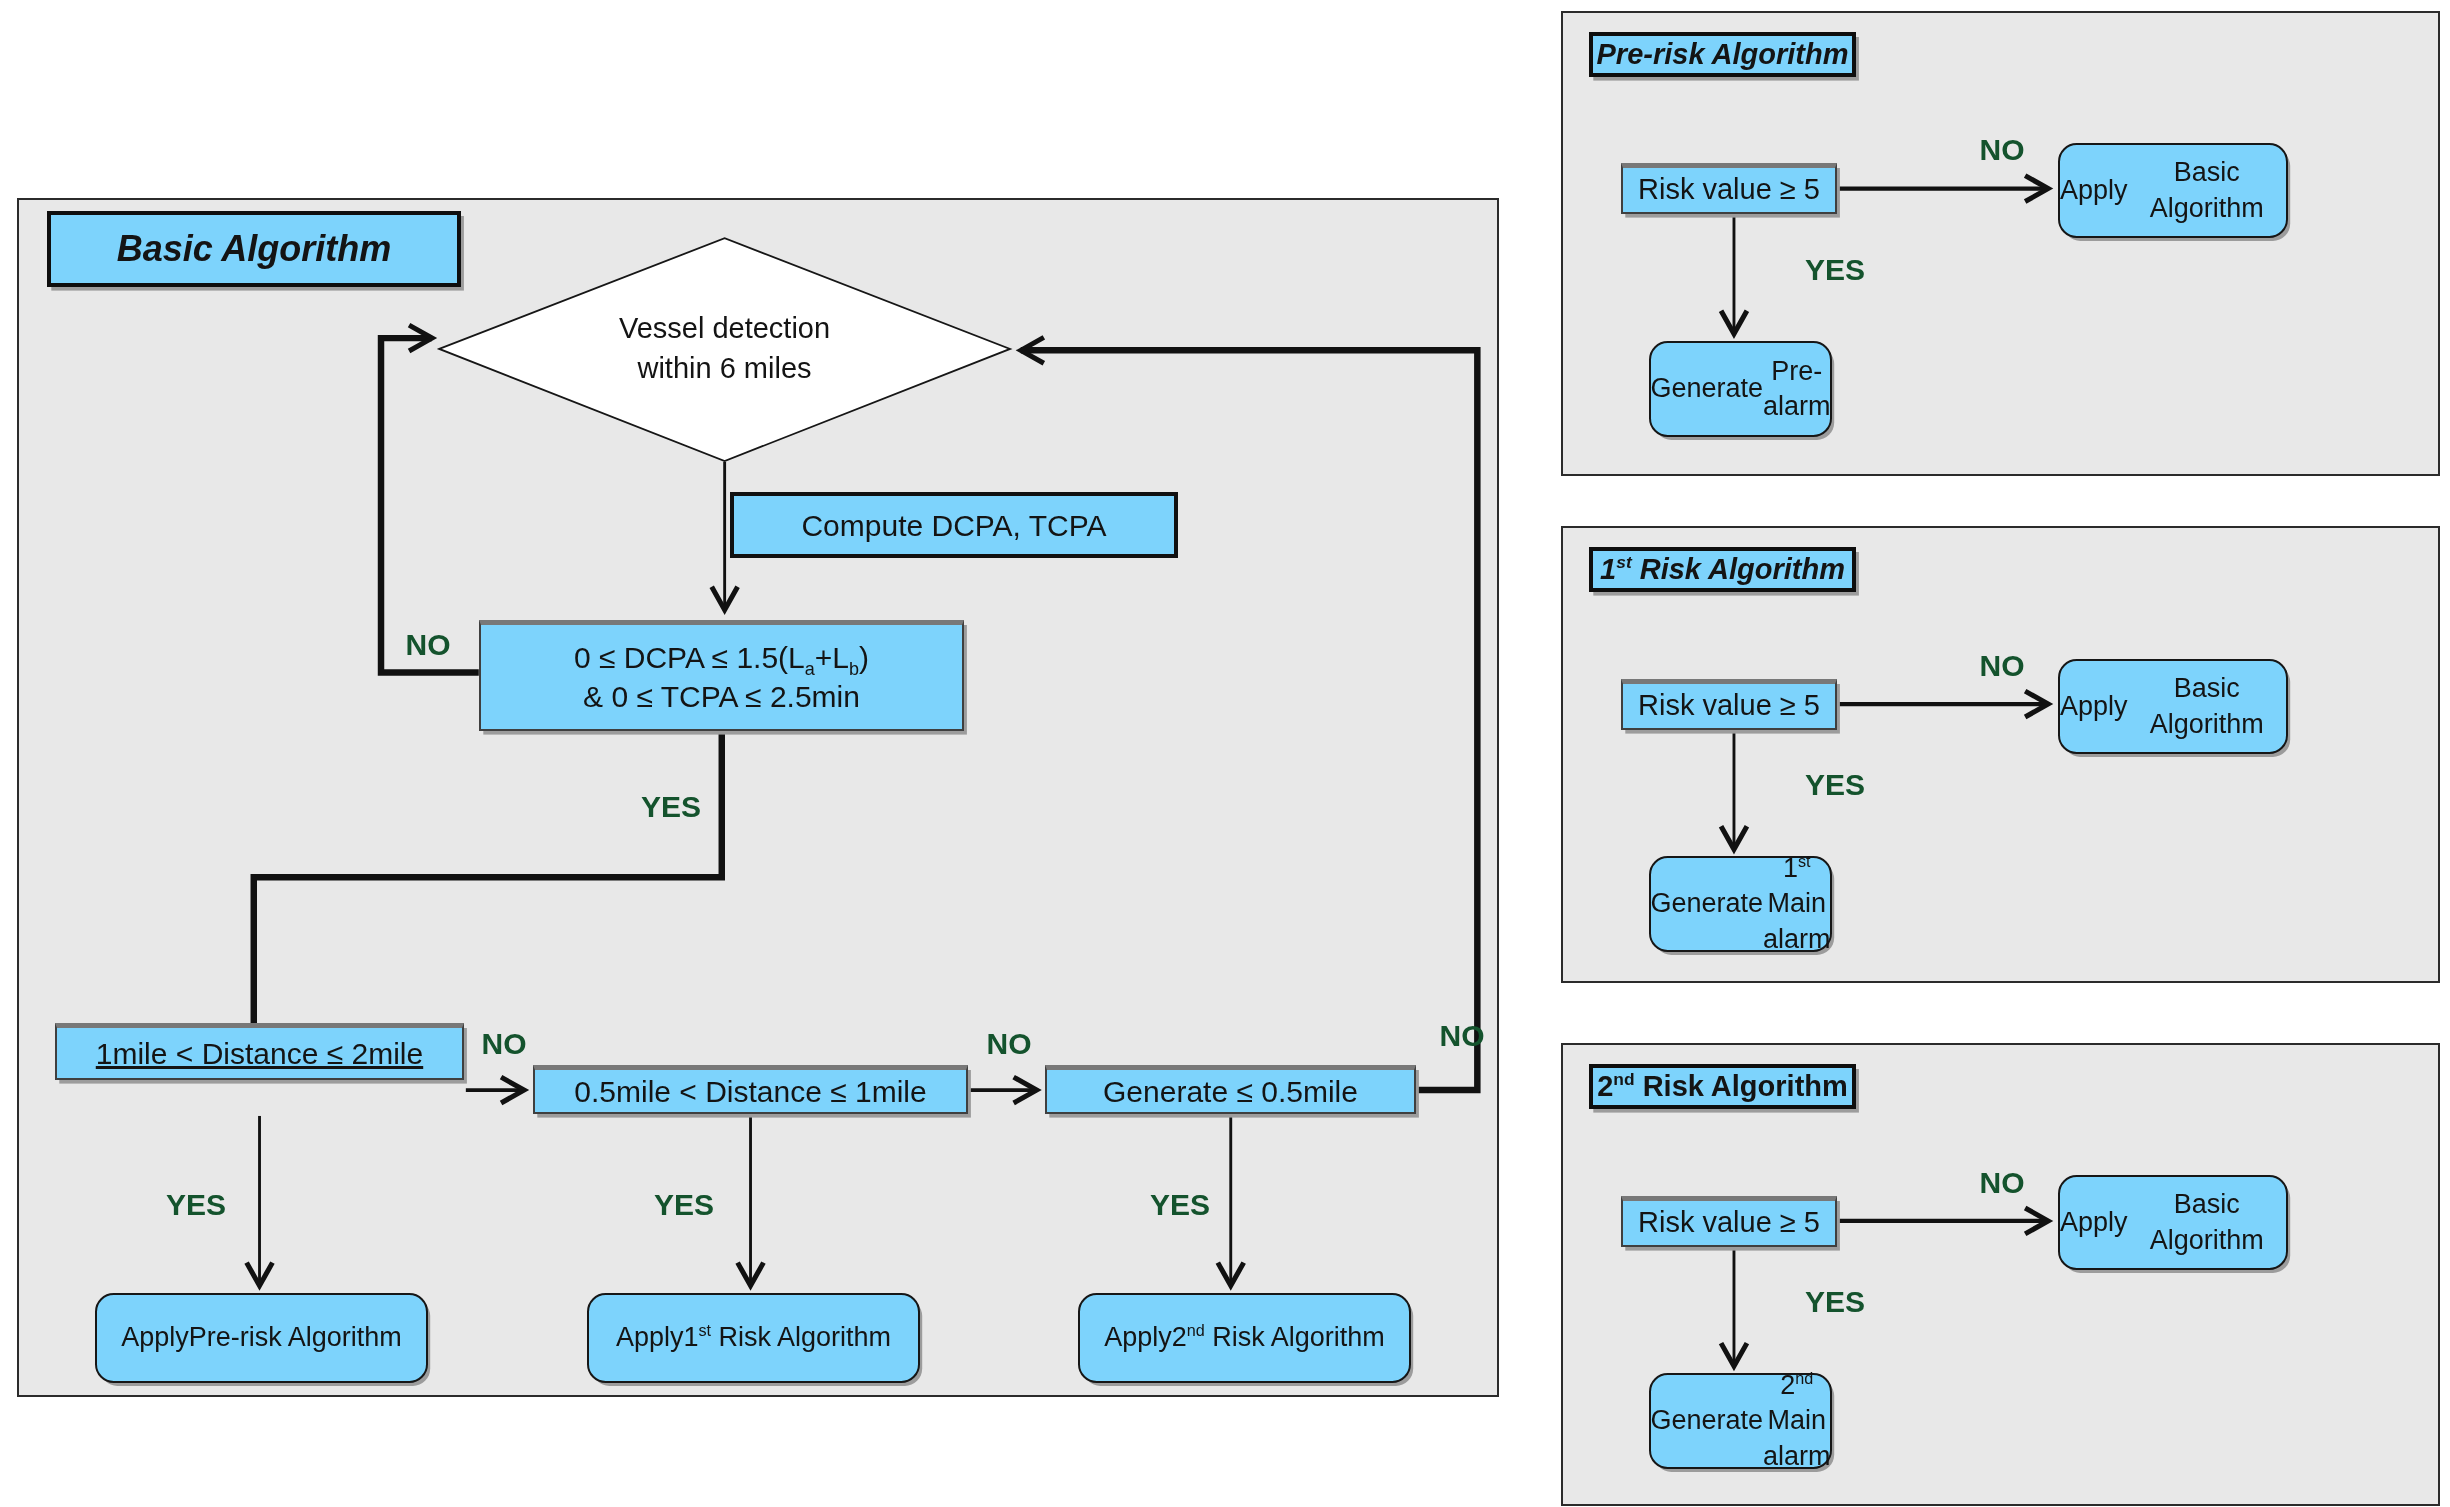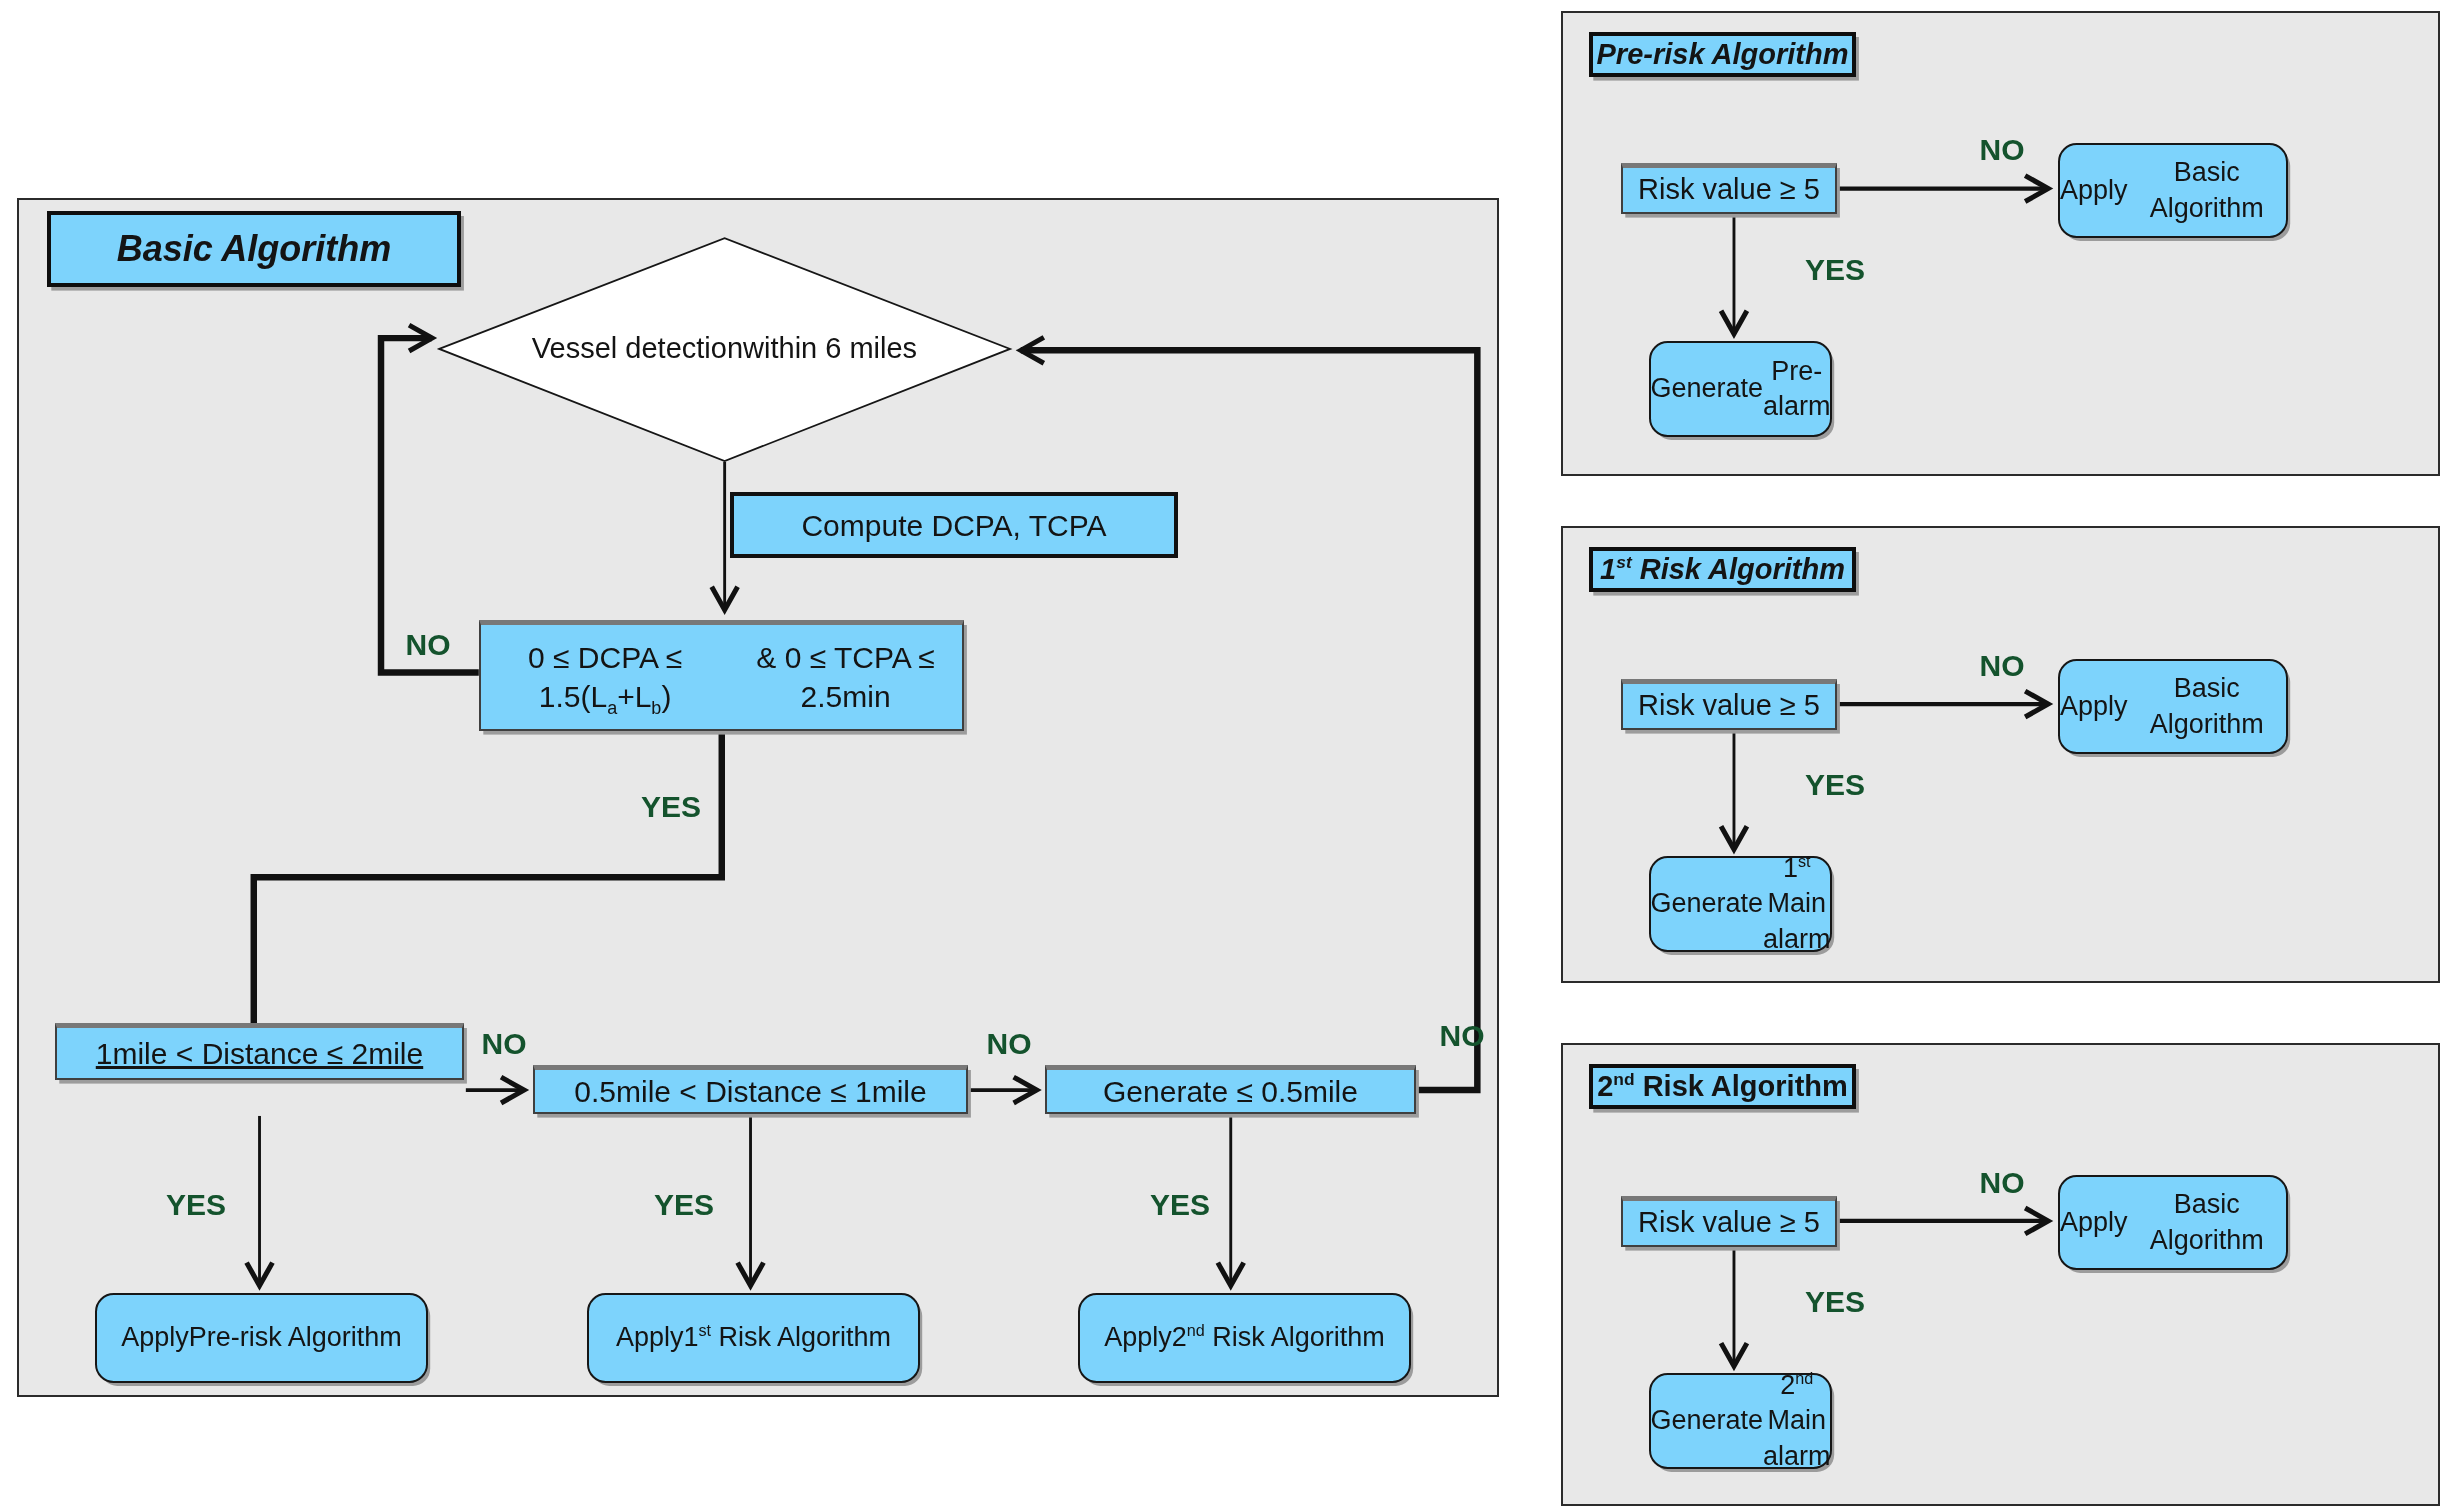--- a/index.html
+++ b/index.html
@@ -8,24 +8,24 @@
   .panel{position:absolute;background:#e8e8e8;border:2.9px solid #2b2b2b;box-sizing:border-box;}
   .connectors{position:absolute;left:0;top:0;pointer-events:none;}
   .box{position:absolute;background:#7dd3fc;display:flex;align-items:center;justify-content:center;
        text-align:center;box-sizing:border-box;font-size:29px;line-height:1.3;color:#141414;}
   .sq{border:2.9px solid #3f3f3f;border-top:5px solid #787878;box-shadow:3.6px 4.3px 0 -0.7px #9c9c9c;}
   .round{border:2.2px solid #161616;border-radius:18.7px;box-shadow:3.6px 4.3px 0 -1.4px #9c9c9c;flex-direction:row;}
   .titlebox{border:4.3px solid #0e0e0e;font-weight:bold;box-shadow:3.6px 4.3px 0 -0.7px #9c9c9c;}
   .it{font-style:italic;}
   .lbl{position:absolute;transform:translate(-50%,-50%);font-weight:bold;font-size:30px;color:#14532d;white-space:nowrap;}
   .dtext{position:absolute;display:flex;align-items:center;justify-content:center;text-align:center;
-         font-size:29px;line-height:1.35;flex-direction:row;}
+         font-size:29px;line-height:1.35;flex-direction:column;}
   sup{font-size:0.6em;line-height:0;}
   sub{font-size:0.6em;line-height:0;}
-  .col{flex-direction:row;justify-content:center;}
+  .col{flex-direction:column;justify-content:center;}
   .fs42{font-size:30px;}
   .fs38{font-size:27px;}
   .fs50{font-size:36px;}
 </style>
 </head>
 <body>
 
 <div class="canvas">
 
   <div>

